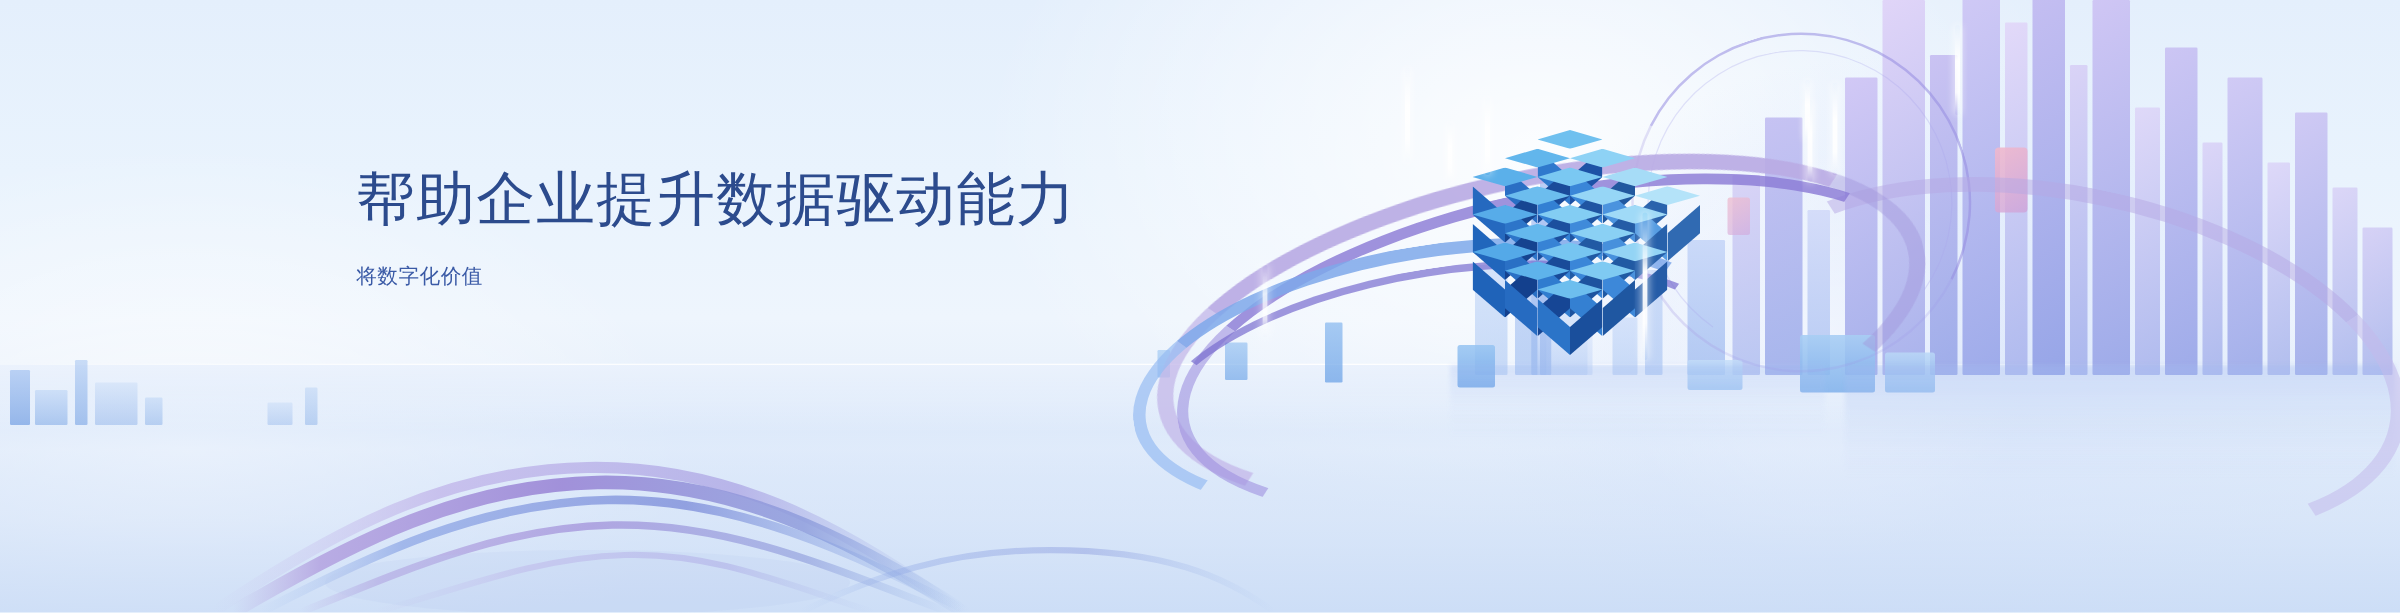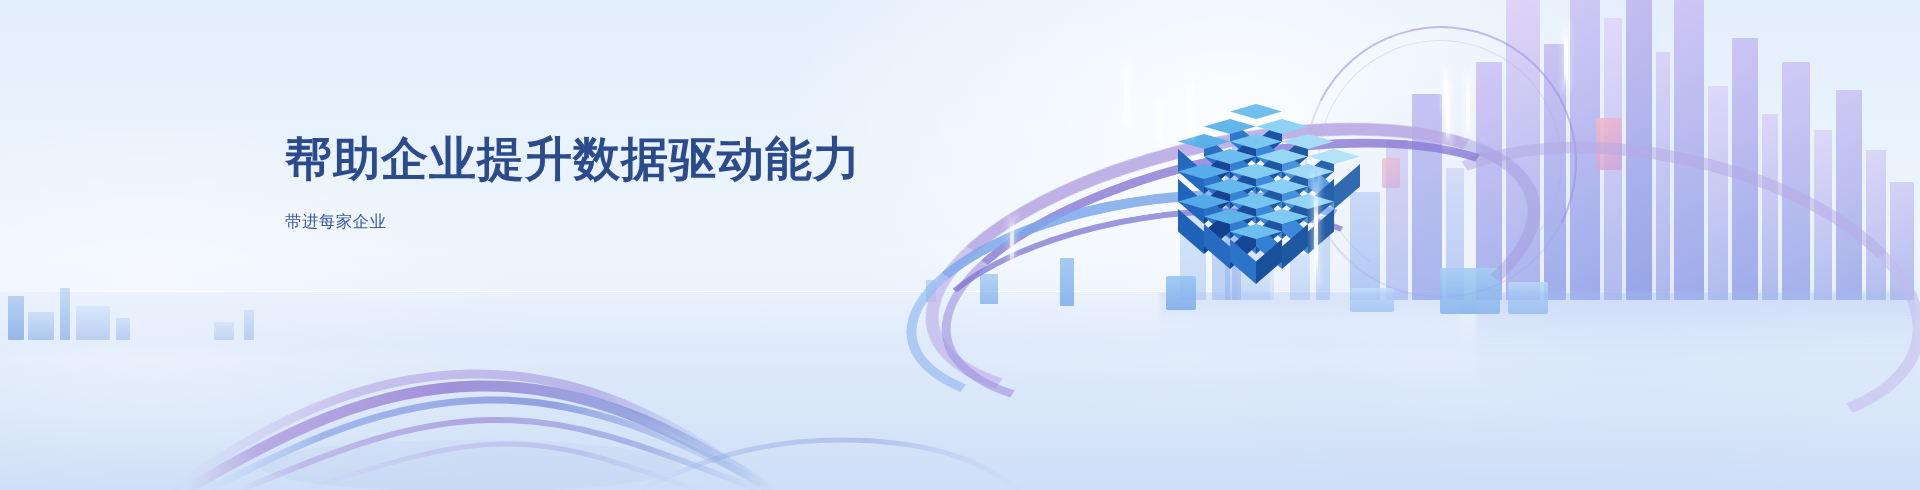--- a/index.html
+++ b/index.html
@@ -40,21 +40,21 @@
   }
   .ground-sheen{
     position:absolute;left:0;right:0;top:292px;height:54px;
     background:linear-gradient(180deg,rgba(255,255,255,.55) 0%,rgba(255,255,255,0) 100%);
   }
 
   
   .copy{position:absolute;left:285px;top:132px;width:700px;z-index:40;}
   .headline{
     font-size:47px;line-height:1.14;letter-spacing:1px;
-    color:#2c4b8d;font-weight:700;white-space:nowrap;
+    color:#2c4b8d;font-weight:400;white-space:nowrap;
   }
   .sub{
     margin-top:20px;font-size:16.5px;line-height:1.85;
     color:#3a5aa6;font-weight:400;letter-spacing:.4px;max-width:660px;
   }
   .sub div{white-space:nowrap;}
 
   
   .art{position:absolute;left:880px;top:0;width:1040px;height:490px;z-index:20;}
 
@@ -376,17 +376,17 @@
     <path d="M300,200 C370,180 430,156 500,154 C572,152 630,178 700,200" fill="none" stroke="url(#wg3)" stroke-width="5" stroke-linecap="round" opacity=".7"></path>
 
     <path d="M640,200 C700,170 760,150 840,150 C930,150 980,170 1020,200" fill="none" stroke="url(#wg2)" stroke-width="5" stroke-linecap="round" opacity=".5"></path>
 
     <ellipse cx="470" cy="176" rx="210" ry="26" fill="#b6c8ee" opacity=".18"></ellipse>
   </svg>
 
   <div class="copy">
     <div class="headline">帮助企业提升数据驱动能力</div>
     <div class="sub">
-      <div>带进每家企业</div>
+      <div>将数字化价值</div>
     </div>
   </div>
 
 </div>
 
 </body></html>

